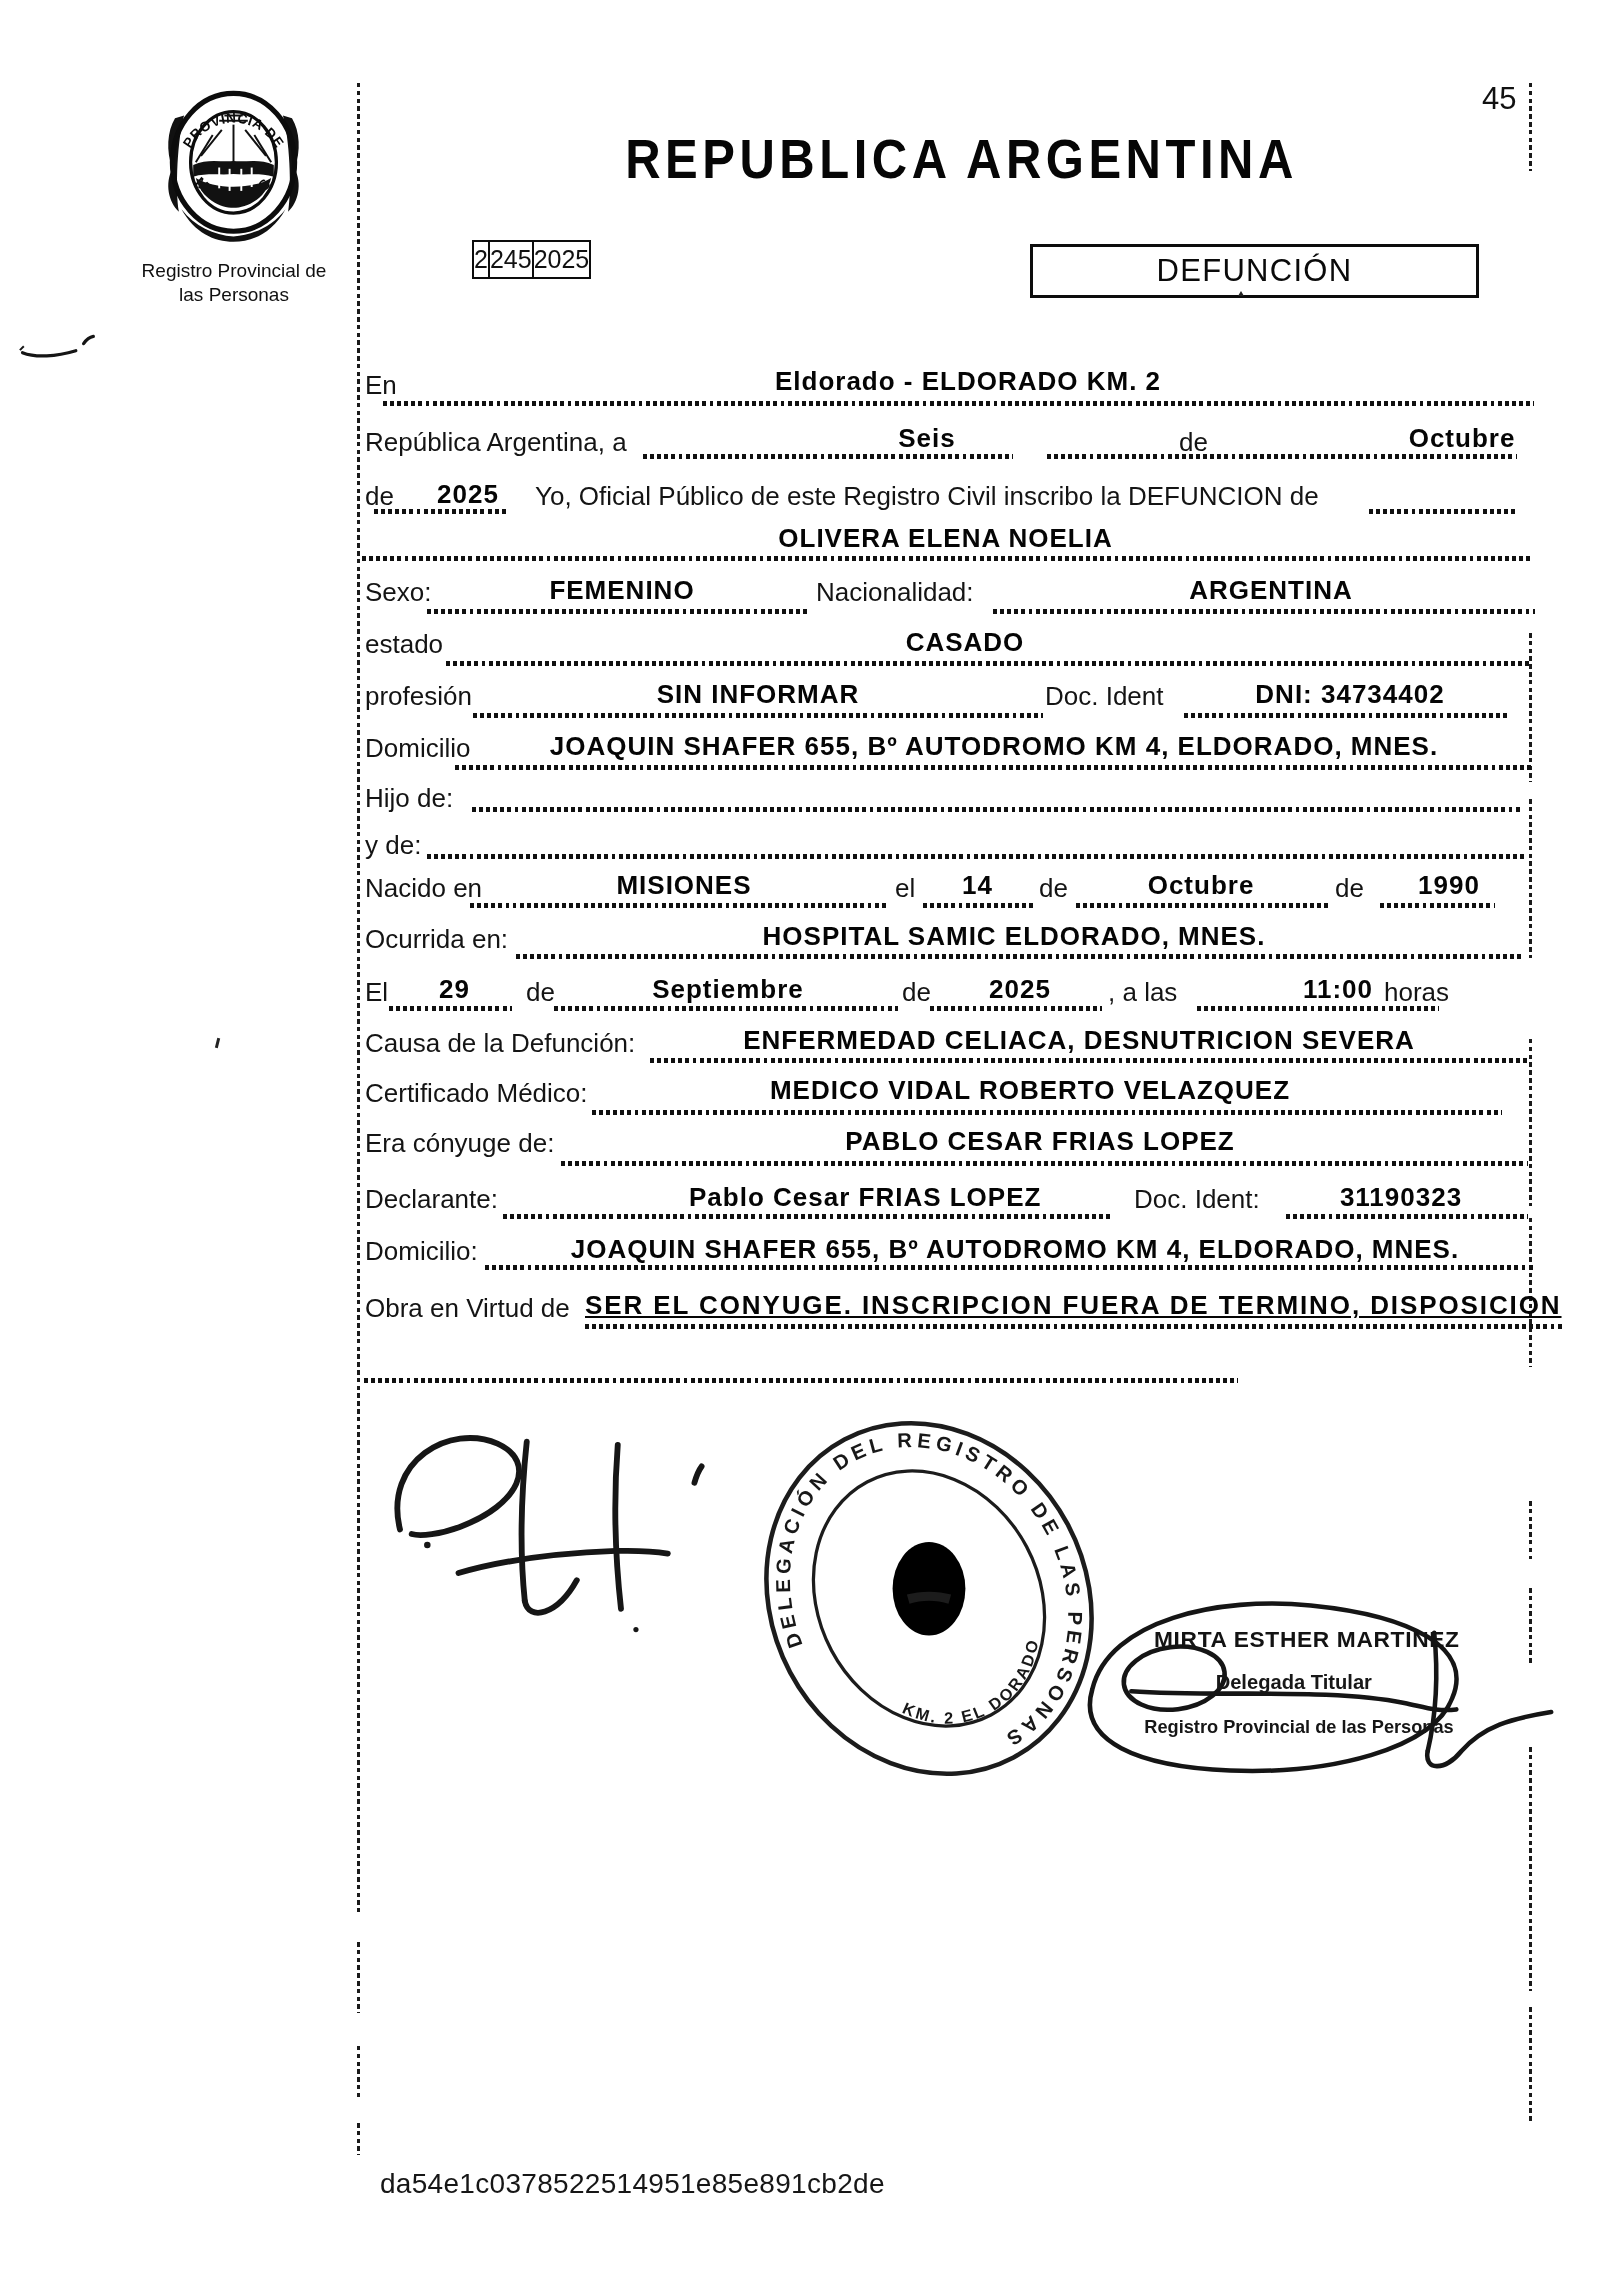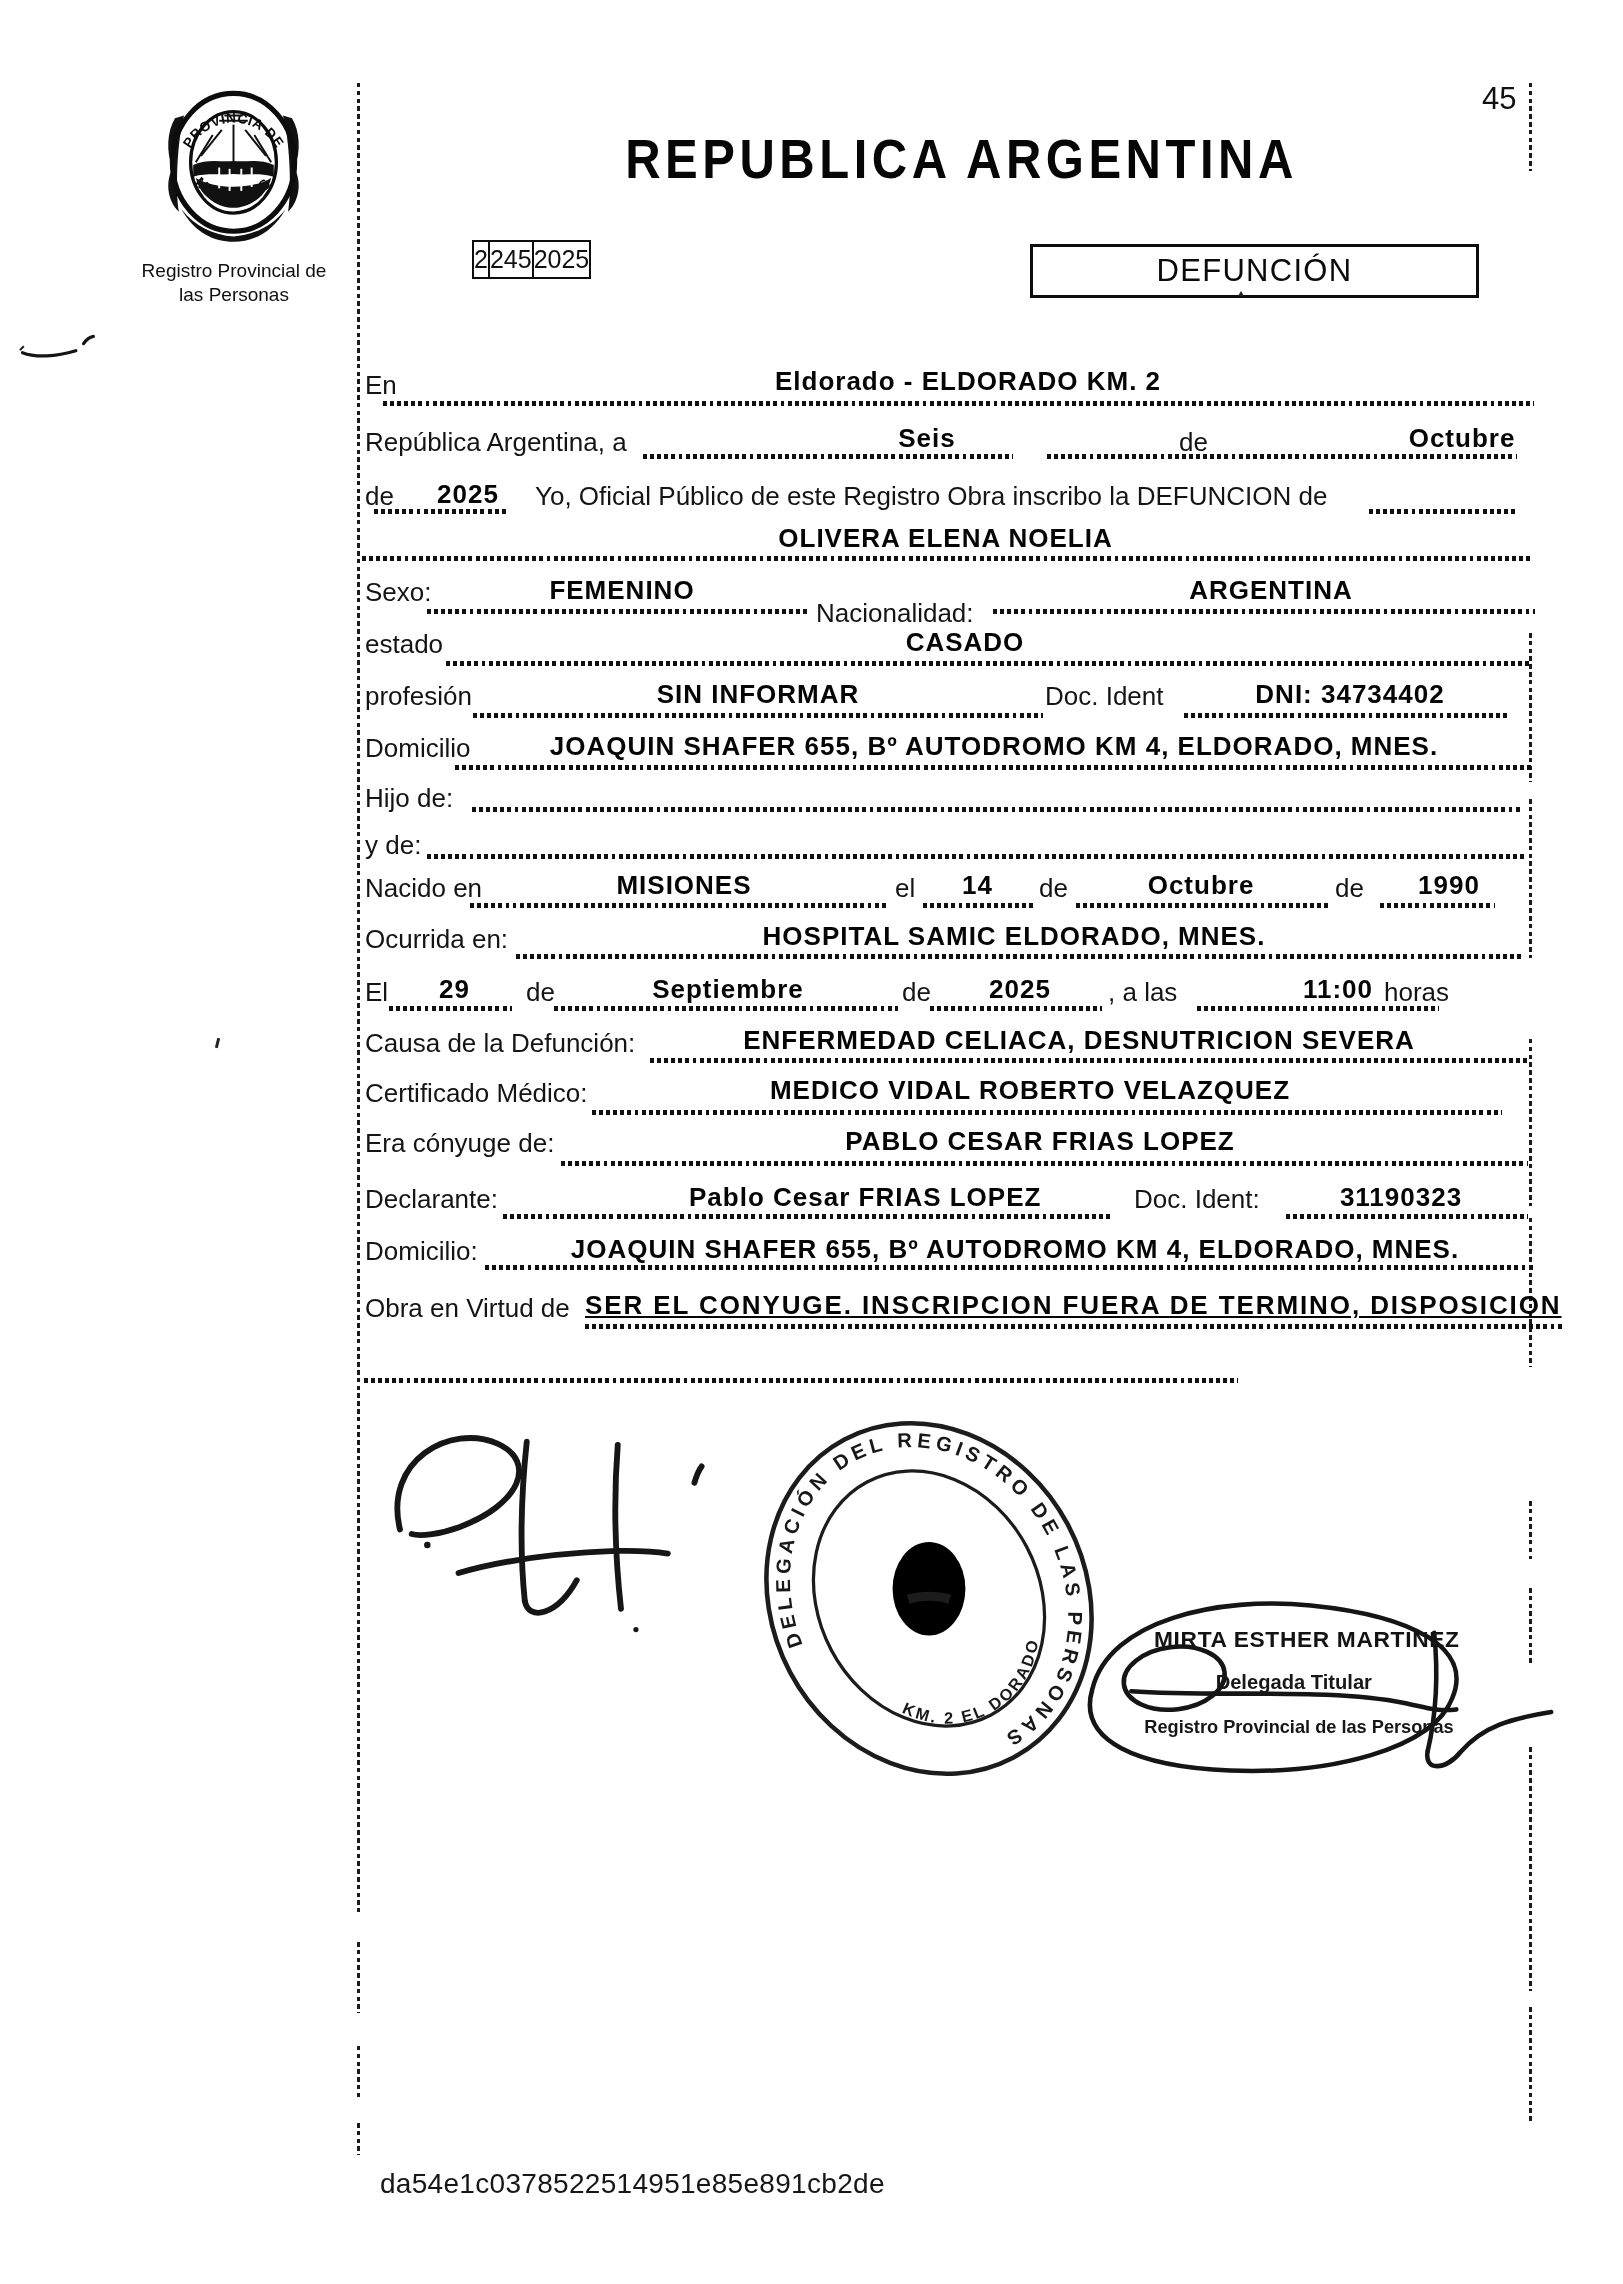--- a/index.html
+++ b/index.html
@@ -127,30 +127,30 @@
 
   <span class="lab" style="left:365px;top:429px;">República Argentina, a</span>
   <span class="val" style="left:797px;top:425px;width:260px;">Seis</span>
   <span class="lab" style="left:1179px;top:429px;">de</span>
   <span class="val" style="left:1332px;top:425px;width:260px;">Octubre</span>
   <div class="dl" style="left:643px;top:454px;width:370px;"></div>
   <div class="dl" style="left:1047px;top:454px;width:470px;"></div>
 
   <span class="lab" style="left:365px;top:483px;">de</span>
   <span class="val" style="left:403px;top:481px;width:130px;">2025</span>
-  <span class="lab" style="left:535px;top:483px;">Yo, Oficial Público de este Registro Obra inscribo la DEFUNCION de</span>
+  <span class="lab" style="left:535px;top:483px;">Yo, Oficial Público de este Registro Civil inscribo la DEFUNCION de</span>
   <div class="dl" style="left:374px;top:509px;width:133px;"></div>
   <div class="dl" style="left:1369px;top:509px;width:147px;"></div>
 
   <span class="val" style="left:364px;top:525px;width:1163px;">OLIVERA ELENA NOELIA</span>
   <div class="dl" style="left:362px;top:556px;width:1169px;"></div>
 
   <span class="lab" style="left:365px;top:579px;">Sexo:</span>
   <span class="val" style="left:492px;top:577px;width:260px;">FEMENINO</span>
-  <span class="lab" style="left:816px;top:600px;">Nacionalidad:</span>
+  <span class="lab" style="left:816px;top:579px;">Nacionalidad:</span>
   <span class="val" style="left:1141px;top:577px;width:260px;">ARGENTINA</span>
   <div class="dl" style="left:427px;top:609px;width:383px;"></div>
   <div class="dl" style="left:993px;top:609px;width:542px;"></div>
 
   <span class="lab" style="left:365px;top:631px;">estado</span>
   <span class="val" style="left:835px;top:629px;width:260px;">CASADO</span>
   <div class="dl" style="left:446px;top:661px;width:1085px;"></div>
 
   <span class="lab" style="left:365px;top:683px;">profesión</span>
   <span class="val" style="left:628px;top:681px;width:260px;">SIN INFORMAR</span>

